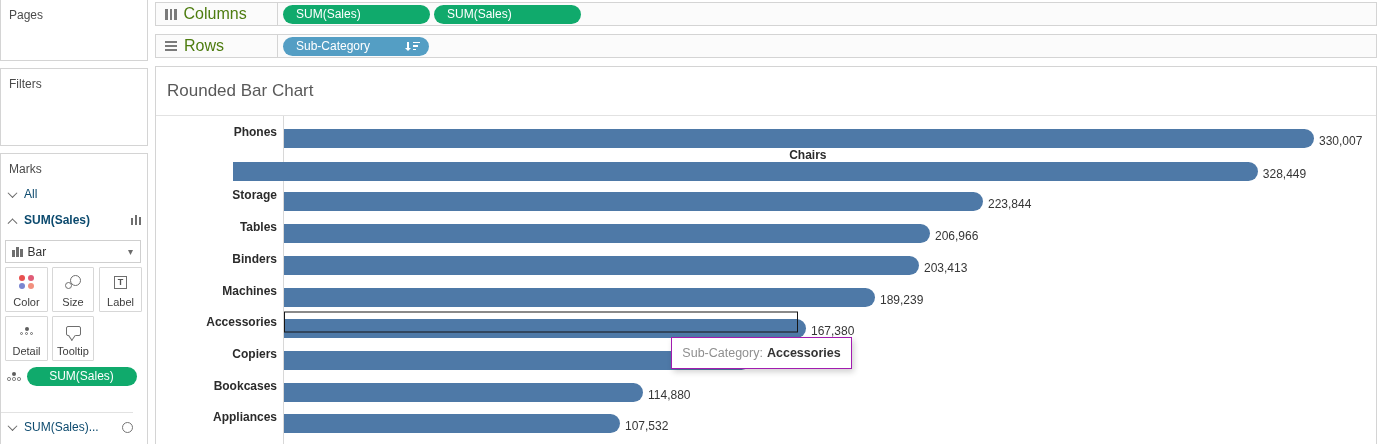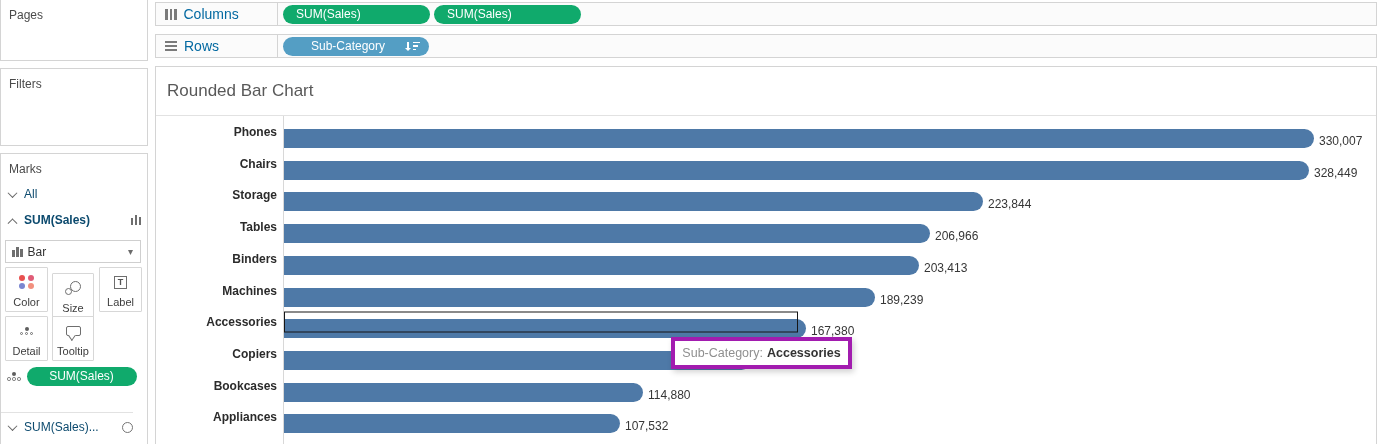--- a/index.html
+++ b/index.html
@@ -28,21 +28,21 @@
 
   .mark-dd { position:absolute; left:4px; top:86px; width:136px; height:23px; border:1px solid #cfcfcf;
              background:#fff; display:flex; align-items:center; font-size:12px; color:#333; padding-left:6px; }
   .mark-dd .caret { margin-left:auto; padding-right:7px; color:#6b6b6b; font-size:10px; }
 
   .mbtn { position:absolute; height:45px; border:1px solid #d7d7d7; background:#fff; border-radius:1px;
           display:flex; flex-direction:column; align-items:center; justify-content:flex-end;
           font-size:11px; color:#3d3d3d; padding-bottom:3px; }
   .mbtn .ic { flex:1; display:flex; align-items:center; justify-content:center; width:100%; }
   .btn-color{left:4px;  top:113px; width:43px;}
-  .btn-size {left:51px; top:119px; width:42px;}
+  .btn-size {left:51px; top:113px; width:42px;}
   .btn-label{left:98px; top:113px; width:43px;}
   .btn-detail{left:4px; top:162px; width:43px;}
   .btn-tooltip{left:51px;top:162px; width:42px;}
 
   .dots4 { display:grid; grid-template-columns:7px 7px; grid-gap:2px; }
   .dots4 i { width:6px; height:6px; border-radius:50%; display:block; }
   .sizeic { position:relative; width:16px; height:14px; }
   .sizeic i { position:absolute; border:1.3px solid #6e6e6e; border-radius:50%; display:block; }
   .sizeic .big{ width:11px; height:11px; right:0; top:0; }
   .sizeic .sm { width:7px;  height:7px;  left:0; bottom:0; background:#fff; }
@@ -65,28 +65,28 @@
 
   .row-collapsed { top:258px; width:132px; border-top:1px solid #e2e2e2; padding-top:7px; left:0; padding-left:8px; }
   .circle-ic { width:11px; height:11px; border:1.6px solid #757575; border-radius:50%; margin-left:auto; }
 
   
   .main { position:absolute; left:155px; top:0; width:1222px; height:444px; }
   .shelf { position:absolute; left:0; width:1222px; height:24px; border:1px solid #d4d4d4;
            background:#fbfbfb; display:flex; align-items:center; }
   .shelf-columns { top:2px; } .shelf-rows { top:34px; }
   .shelf-head { width:122px; height:100%; display:flex; align-items:center; border-right:1px solid #d4d4d4; }
-  .shelf-label { font-size:14px; color:#0369a1; margin-left:7px; }
+  .shelf-label { font-size:16px; color:#4d7c0f; margin-left:7px; }
   .colsic { display:inline-flex; gap:2px; margin-left:9px; }
   .colsic i { width:2.5px; height:11px; background:#7a7a7a; display:block; }
   .rowsic { display:inline-flex; flex-direction:column; gap:2px; margin-left:9px; }
   .rowsic i { width:12px; height:2px; background:#7a7a7a; display:block; }
   .shelf-pills { display:flex; gap:4px; margin-left:5px; }
   .pill-col { width:147px; padding-left:13px; }
-  .pill-dim { background:#549ec4; width:146px; padding-left:28px; display:flex; align-items:center; }
+  .pill-dim { background:#549ec4; width:146px; padding-left:13px; display:flex; align-items:center; }
   .sortic { margin-left:auto; margin-right:9px; position:relative; width:13px; height:11px; }
   .sortic .arr { position:absolute; left:0; top:1px; width:1.6px; height:8px; background:#fff; }
   .sortic .arr:after { content:""; position:absolute; left:-2px; bottom:-1px; border-left:3px solid transparent;
                        border-right:3px solid transparent; border-top:3.5px solid #fff; }
   .sortic .s1,.sortic .s2,.sortic .s3 { position:absolute; left:6px; height:1.8px; background:#fff; }
   .sortic .s1{ top:1px; width:7px; } .sortic .s2{ top:4.5px; width:5px; } .sortic .s3{ top:8px; width:3px; }
 
   .worksheet { position:absolute; left:0; top:66px; width:1222px; height:380px;
                border:1px solid #d4d4d4; background:#fff; }
   .ws-title { height:49px; display:flex; align-items:center; padding-left:11px;
@@ -95,21 +95,21 @@
   .axis-line { position:absolute; left:127px; top:0; bottom:-20px; width:1px; background:#d8d8d8; }
   .crow { position:absolute; left:0; height:32px; width:100%; display:flex; align-items:center; }
   .cat { width:121px; text-align:right; font-size:12px; font-weight:600; color:#2b2b2b; white-space:nowrap; }
   .zone { position:relative; margin-left:7px; display:flex; align-items:flex-end; flex:1; height:100%; }
   .bar { height:19px; background:#4e79a7; border-radius:0 9.5px 9.5px 0; flex:none; }
   .hl-outline { position:absolute; left:0; top:50%; transform:translateY(-50%); height:21px;
                 border:1.6px solid #161616; background:transparent; pointer-events:none; }
   .val { font-size:12px; color:#363636; margin-left:5px; white-space:nowrap; }
 
   .tb-tooltip { position:absolute; left:515px; top:270px; width:181px; height:32px;
-                background:#fff; border:4px solid #a21caf; box-shadow:2px 3px 6px rgba(0,0,0,.18);
+                background:#fff; border:1px solid #a21caf; box-shadow:2px 3px 6px rgba(0,0,0,.18);
                 display:flex; align-items:center; justify-content:center; font-size:12.5px; z-index:6; }
   .tb-tooltip .fld { color:#8f8f8f; margin-right:4px; }
   .tb-tooltip .vl  { color:#333; font-weight:600; }
 </style>
 </head>
 <body>
 
 <div class="app">
 
   <div class="sidebar">
@@ -263,21 +263,21 @@
       <div class="ws-title">Rounded Bar Chart</div>
       <div class="chart" id="chart-rows">
         <div class="axis-line"></div>
       <div class="crow" style="top: 0px;">
             <div class="cat">Phones</div>
             <div class="zone">
               <div class="bar" style="width: 1030px; background: rgb(78, 121, 167);"></div>
               <span class="val">330,007</span>
             </div>
           </div>
-          <div class="crow" style="top: 31.72px;">
+          <div class="crow" style="top: 31.72px; flex-direction: column;">
             <div class="cat">Chairs</div>
             <div class="zone">
               <div class="bar" style="width: 1025px; background: rgb(78, 121, 167);"></div>
               <span class="val">328,449</span>
             </div>
           </div>
           <div class="crow" style="top: 63.44px;">
             <div class="cat">Storage</div>
             <div class="zone">
               <div class="bar" style="width: 699px; background: rgb(78, 121, 167);"></div>

